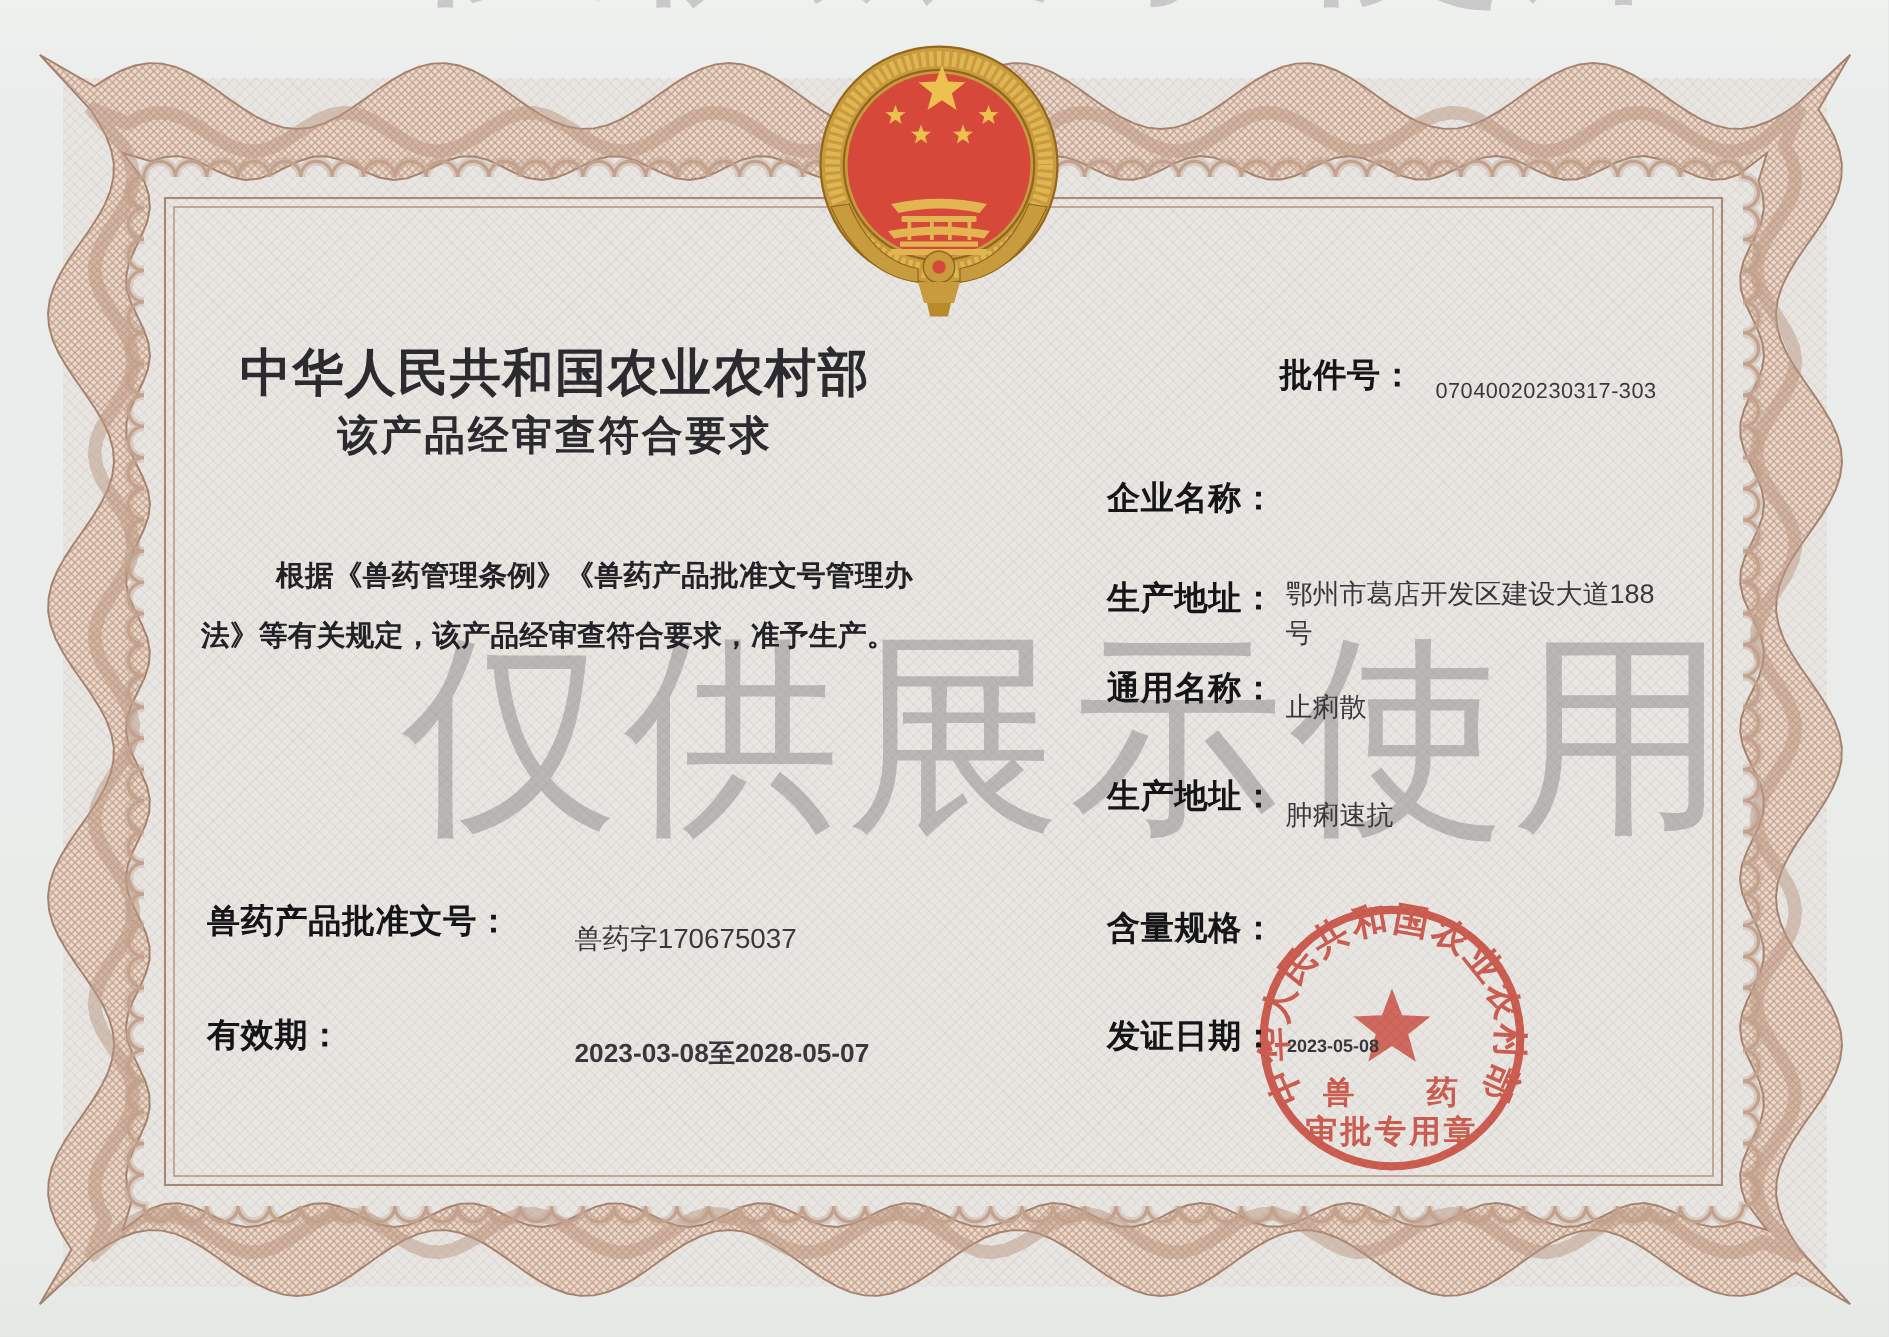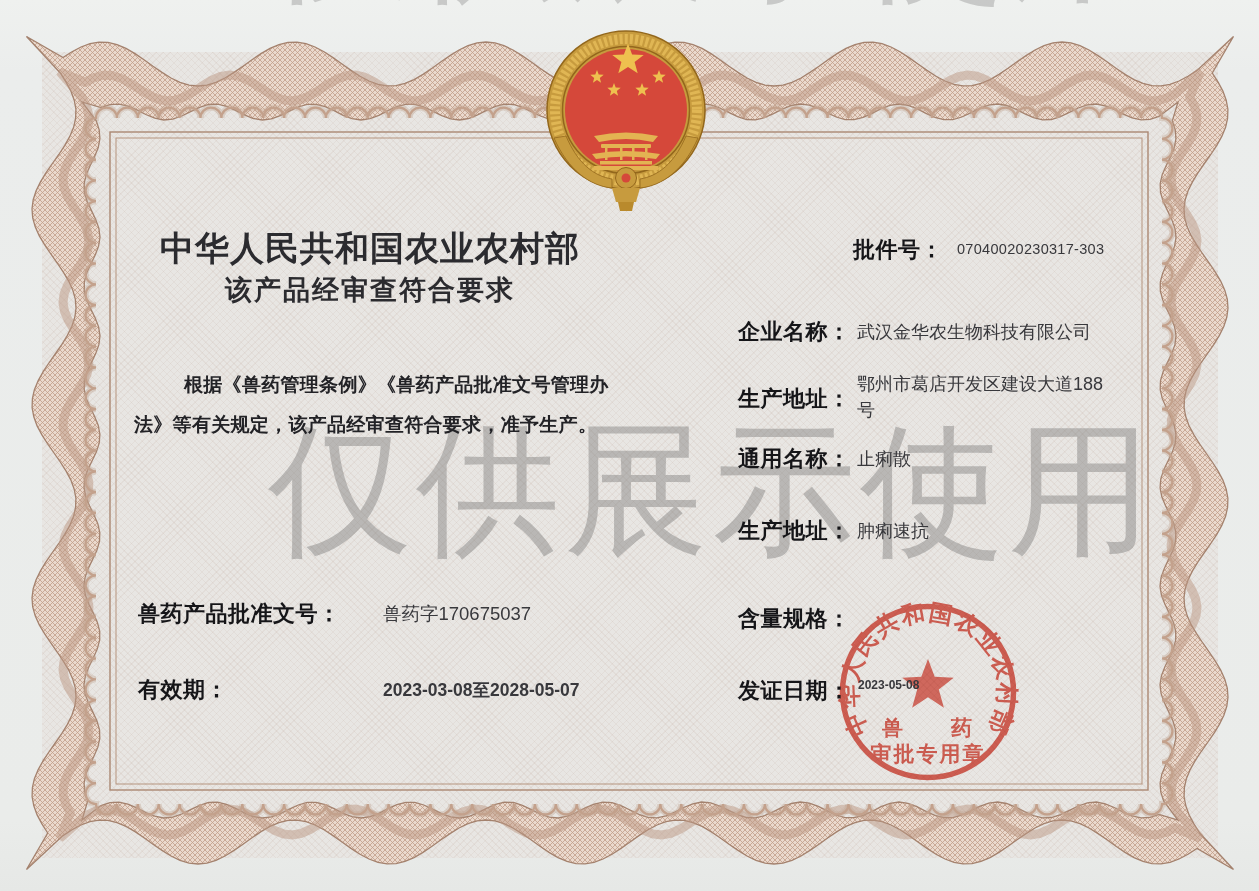--- a/index.html
+++ b/index.html
@@ -25,21 +25,21 @@
   .content{position:absolute;inset:0;z-index:4;color:#1f1f23;}
   .title1{position:absolute;left:120px;top:226px;width:500px;text-align:center;
     font-family:"Liberation Serif",serif;font-weight:600;font-size:34px;
     letter-spacing:1px;color:#2b2b2f;}
   .title2{position:absolute;left:120px;top:272px;width:500px;text-align:center;
     font-family:"Liberation Serif",serif;font-weight:600;font-size:27px;
     letter-spacing:2px;color:#2b2b2f;}
   .para{position:absolute;left:134px;top:365px;width:508px;font-size:19px;
     line-height:40px;font-weight:600;text-indent:50px;letter-spacing:.3px;color:#222226;}
   .lab{position:absolute;font-size:22px;font-weight:700;letter-spacing:.5px;color:#151518;}
-  .val{position:absolute;font-size:18px;font-weight:500;color:#38383c;}
+  .val{position:absolute;font-size:18px;font-weight:500;color:#38383c;margin-top:12px;}
   .l-batch{left:853px;top:235px;font-family:Liberation Serif, serif;}      .v-batch{left:957px;top:241px;font-size:14.5px;letter-spacing:.3px;}
   .l-company{left:738px;top:317px;}    .v-company{left:857px;top:320px;}
   .l-address{left:738px;top:384px;}    .v-address{left:857px;top:371px;width:262px;line-height:26px;}
   .l-generic{left:738px;top:444px;}    .v-generic{left:857px;top:447px;}
   .l-trade{left:738px;top:516px;}      .v-trade{left:857px;top:519px;}
   .l-spec{left:738px;top:604px;}       .v-spec{left:857px;top:607px;}
   .l-approval{left:138px;top:599px;}   .v-approval{left:383px;top:601px;font-size:18.5px;}
   .l-valid{left:138px;top:675px;}      .v-valid{left:383px;top:678px;font-size:17.5px;font-weight:600;}
   .l-issue{left:738px;top:676px;}      .v-issue{left:858px;top:678px;font-size:12px;font-weight:600;}
 </style>
@@ -120,21 +120,20 @@
   <div class="content">
     <div class="title1">中华人民共和国农业农村部</div>
     <div class="title2">该产品经审查符合要求</div>
 
     <div class="para">根据《兽药管理条例》《兽药产品批准文号管理办法》等有关规定，该产品经审查符合要求，准予生产。</div>
 
     <span class="lab l-batch">批件号：</span>
     <span class="val v-batch">07040020230317-303</span>
 
     <span class="lab l-company">企业名称：</span>
-    <span class="val v-company">武汉金华农生物科技有限公司</span>
 
     <span class="lab l-address">生产地址：</span>
     <span class="val v-address">鄂州市葛店开发区建设大道188号</span>
 
     <span class="lab l-generic">通用名称：</span>
     <span class="val v-generic">止痢散</span>
 
     <span class="lab l-trade">生产地址：</span>
     <span class="val v-trade">肿痢速抗</span>
 

